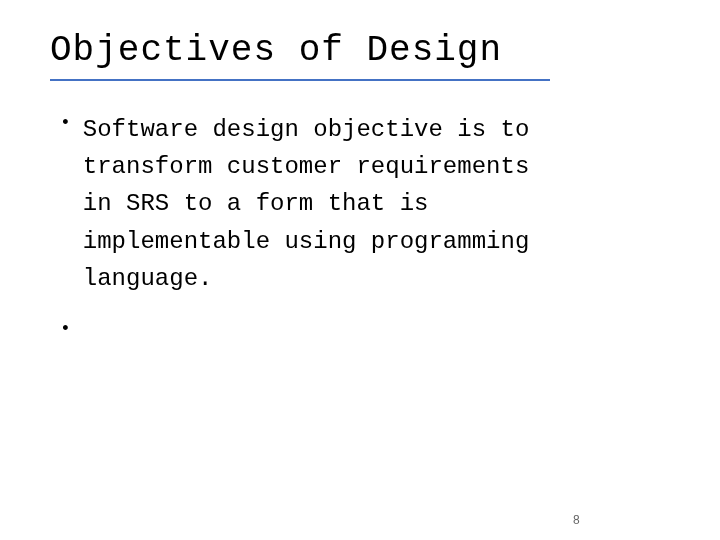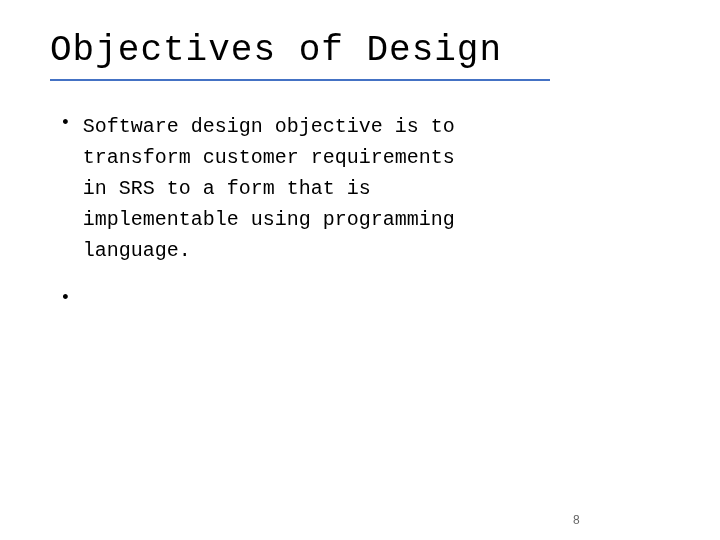--- a/index.html
+++ b/index.html
@@ -59,21 +59,21 @@
 
     .bullet-dot {
       font-size: 18px;
       color: #000000;
       margin-right: 12px;
       margin-top: 2px;
       flex-shrink: 0;
     }
 
     .bullet-text {
-      font-size: 20px;
+      font-size: 24px;
       color: #000000;
       line-height: 1.55;
       font-family: 'Courier New', Courier, monospace;
       font-weight: normal;
     }
 
     .slide-number {
       position: absolute;
       bottom: 12px;
       right: 20px;

